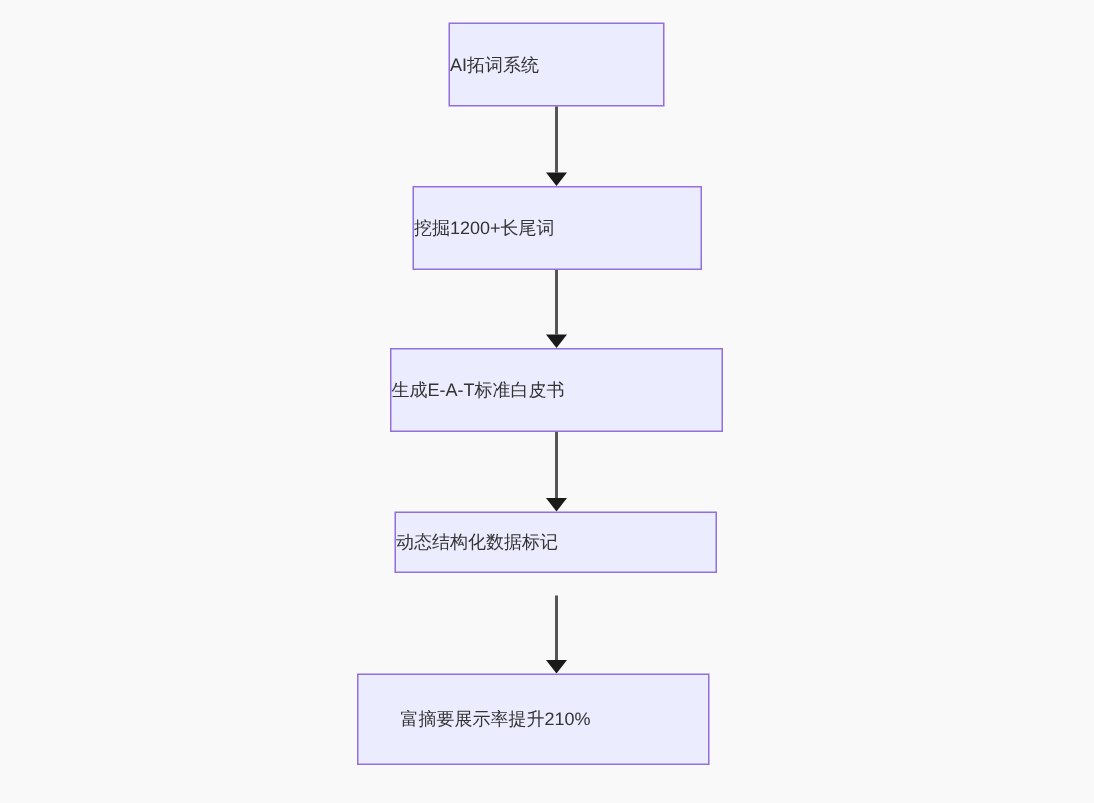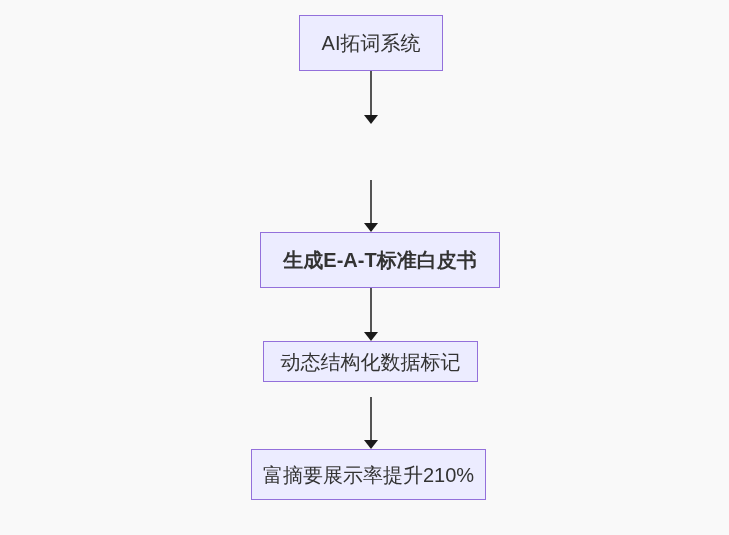--- a/index.html
+++ b/index.html
@@ -18,31 +18,31 @@
     width: 729px;
     height: 535px;
   }
   .node {
     position: absolute;
     box-sizing: border-box;
     background: var(--node-fill, #ececff);
     border: 1.5px solid var(--node-border, #9370db);
     display: flex;
     align-items: center;
-    justify-content: center;
+    justify-content: flex-start;
     color: var(--text, #333333);
-    font-size: 20px;
+    font-size: 12px;
     line-height: 1.2;
     white-space: nowrap;
   }
   .node-1 { left: 299px; top: 15px;  width: 144px; height: 56px; }
   .node-2 { left: 275px; top: 124px; width: 193px; height: 56px; }
-  .node-3 { left: 260px; top: 232px; width: 240px; height: 56px; font-weight: bold; }
+  .node-3 { left: 260px; top: 232px; width: 222px; height: 56px; }
   .node-4 { left: 263px; top: 341px; width: 215px; height: 41px; }
-  .node-5 { left: 251px; top: 449px; width: 235px; height: 51px; }
+  .node-5 { left: 238px; top: 449px; width: 235px; height: 61px; padding-left: 28px; }
 
   .edge {
     position: absolute;
     left: 364px;          
     width: 14px;
     display: flex;
     flex-direction: column;
     align-items: center;
   }
   .edge-line {
@@ -69,20 +69,23 @@
 
   <div class="node node-1">
     <span>AI拓词系统</span>
   </div>
 
   <div class="edge edge-1">
     <div class="edge-line"></div>
     <div class="edge-head"></div>
   </div>
 
+  <div class="node node-2">
+    <span>挖掘1200+长尾词</span>
+  </div>
 
   <div class="edge edge-2">
     <div class="edge-line"></div>
     <div class="edge-head"></div>
   </div>
 
   <div class="node node-3">
     <span>生成E-A-T标准白皮书</span>
   </div>
 

